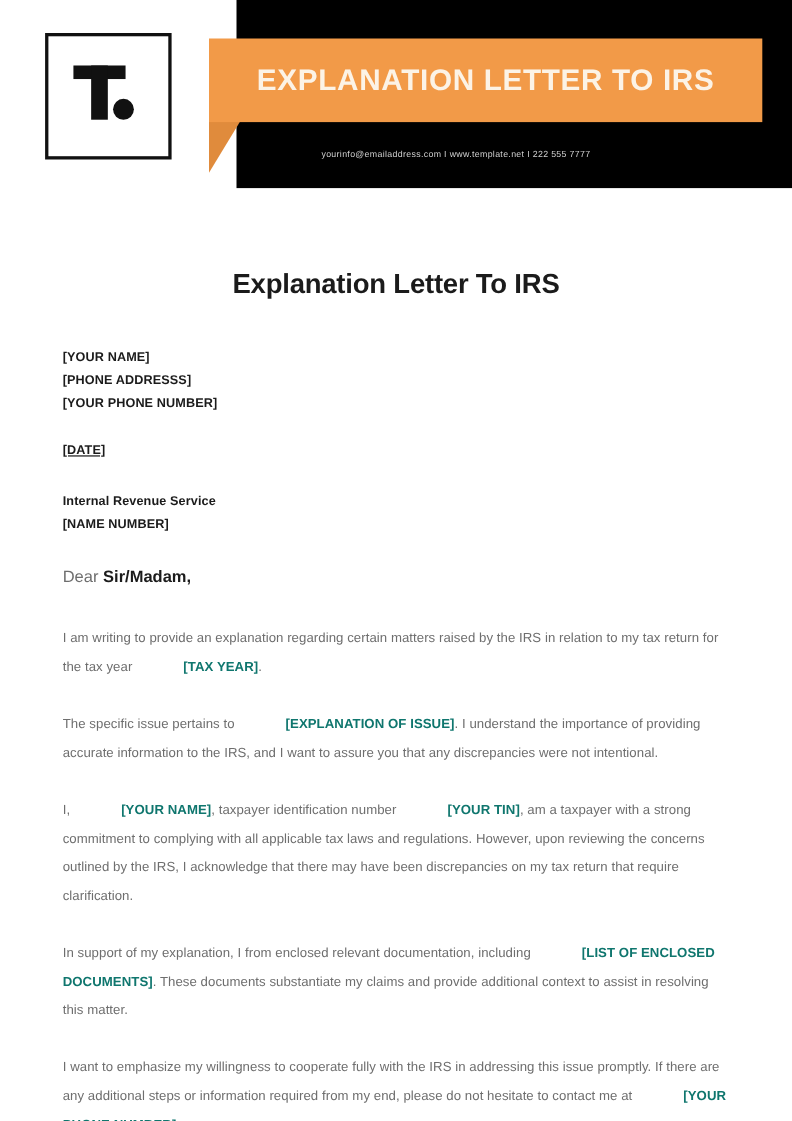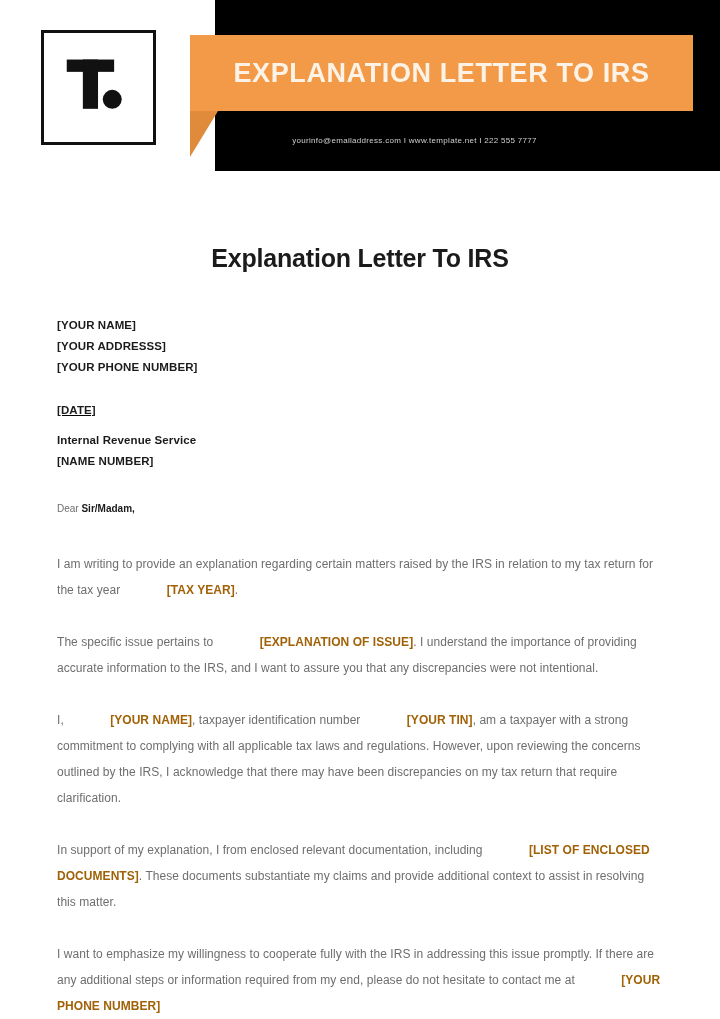--- a/index.html
+++ b/index.html
@@ -136,39 +136,39 @@
   }
   .addr-line {
     font-size: 11.5px;
     font-weight: bold;
     color: #1b1b1b;
     line-height: 21px;
     letter-spacing: 0.1px;
   }
 
   .gap-small { margin-top: 22px; text-decoration: underline; }
-  .gap-med   { margin-top: 9px; }
+  .gap-med   { margin-top: 25px; }
 
   .salutation {
     margin-top: 26px;
-    font-size: 10px;
+    font-size: 15px;
     color: #6e6e6e;
     line-height: 21px;
   }
   .salutation b { color: #1b1b1b; }
 
   p.para {
     margin: 26px 0 0 0;
     font-size: 12px;
     line-height: 26px;
     color: #6e6e6e;
     letter-spacing: 0.05px;
   }
   p.para b {
-    color: #a16207;
+    color: #0f766e;
     font-weight: bold;
     padding-left: 43px;
   }
   p.para.first { margin-top: 32px; }
 </style>
 </head>
 <body>
 
 <div class="page">
 
@@ -192,21 +192,21 @@
   </div>
 
   <div class="doc-body">
 
     <h1 class="doc-title">Explanation Letter To IRS</h1>
 
     <div class="content">
 
       <div class="block">
         <div class="addr-line">[YOUR NAME]</div>
-        <div class="addr-line">[YOUR ADDRESSS]</div>
+        <div class="addr-line">[PHONE ADDRESSS]</div>
         <div class="addr-line">[YOUR PHONE NUMBER]</div>
       </div>
 
       <div class="gap-small">
         <div class="addr-line">[DATE]</div>
       </div>
 
       <div class="gap-med">
         <div class="addr-line">Internal Revenue Service</div>
         <div class="addr-line">[NAME NUMBER]</div>

